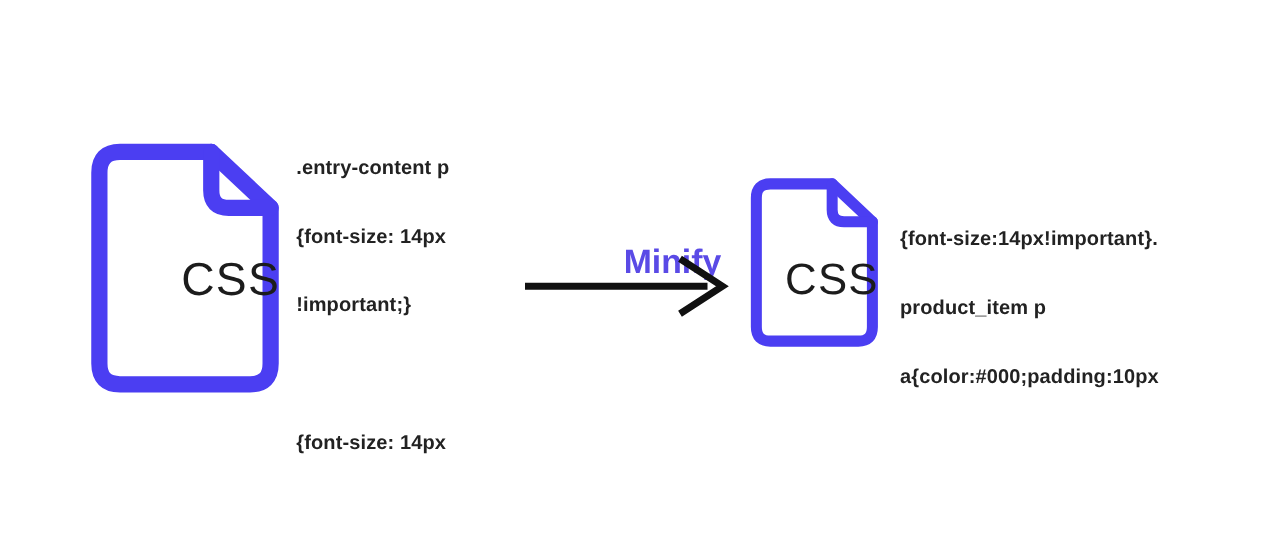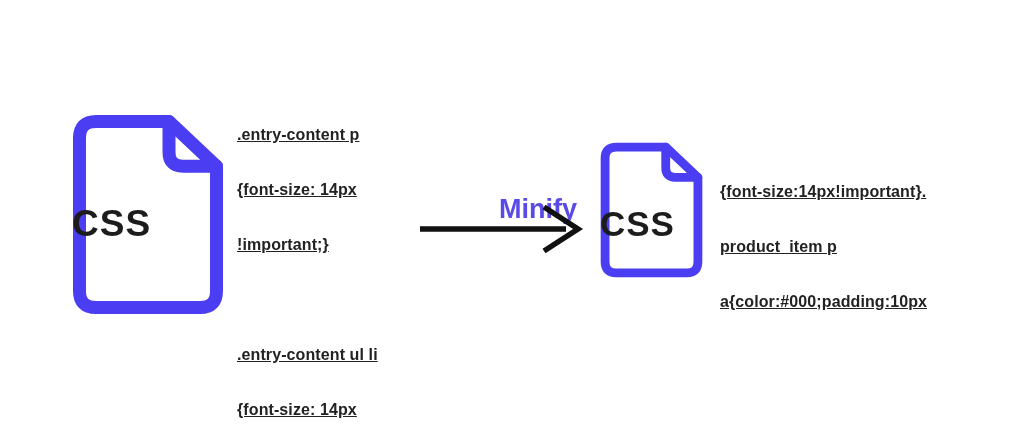--- a/index.html
+++ b/index.html
@@ -20,39 +20,39 @@
   }
   .file-icon .fold{
     fill:none;
     stroke:var(--accent,#4b3ef2);
     stroke-width:13;
     stroke-linejoin:round;
     stroke-linecap:round;
   }
   .file-label{
     position:absolute;
-    text-align:left;
-    font-weight:bold;
+    text-align:right;
+    font-weight:normal;
     color:#1c1c1c;
     letter-spacing:1px;
     line-height:1;
     user-select:none;
   }
   .file-label.large{left:72px;top:205px;width:152px;font-size:37px;}
   .file-label.small{left:600px;top:206px;width:103px;font-size:35px;}
   
   .code{
     position:absolute;
     font-weight:bold;
     font-size:16px;
     color:var(--code-text,#222222);
     letter-spacing:0.1px;
     white-space:pre;
   }
-  .code .code-line{height:19px;line-height:19px;text-decoration:underline;}
+  .code .code-line{height:19px;line-height:19px;}
   .code.source{left:237px;top:89px;width:210px;}
   .code.minified{left:720px;top:146px;width:260px;}
   
   .minify-label{
     position:absolute;
     left:417px;top:196px;width:160px;
     text-align:right;
     font-weight:bold;
     font-size:27px;
     color:var(--minify-label,#5a4ae6);
@@ -75,21 +75,20 @@
     <path class="doc" d="M 24 7.5 H 97 L 144.5 52 V 176 Q 144.5 192.5 128 192.5 H 24 Q 7.5 192.5 7.5 176 V 24 Q 7.5 7.5 24 7.5 Z"></path>
     <path class="fold" d="M 97 7.5 V 38 Q 97 52 111 52 H 144.5"></path>
   </svg>
   <div class="file-label large">CSS</div>
 
   <div class="code source">
     <div class="code-line">.entry-content p</div>
     <div class="code-line">{font-size: 14px</div>
     <div class="code-line">!important;}</div>
     <div class="code-line"></div>
-    <div class="code-line">.entry-content ul li</div>
     <div class="code-line">{font-size: 14px</div>
     
     
     
     
     
     
     
   </div>
 

